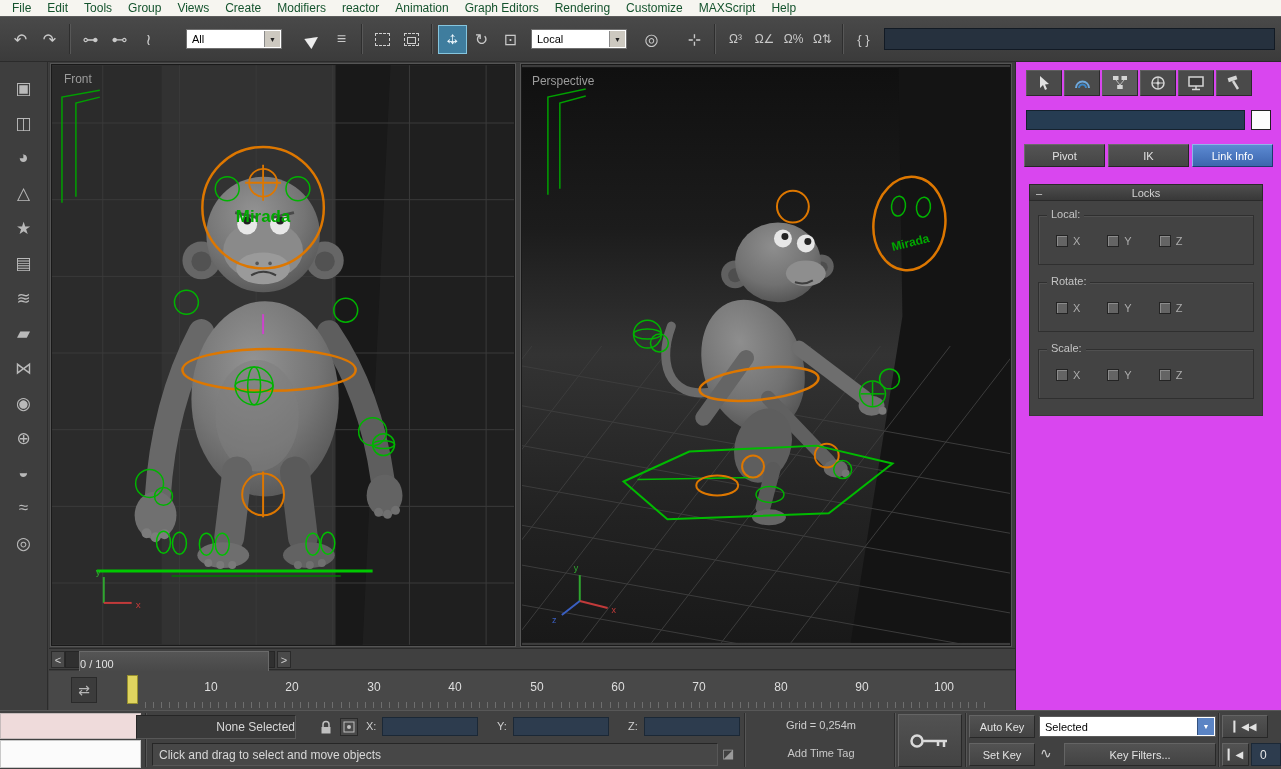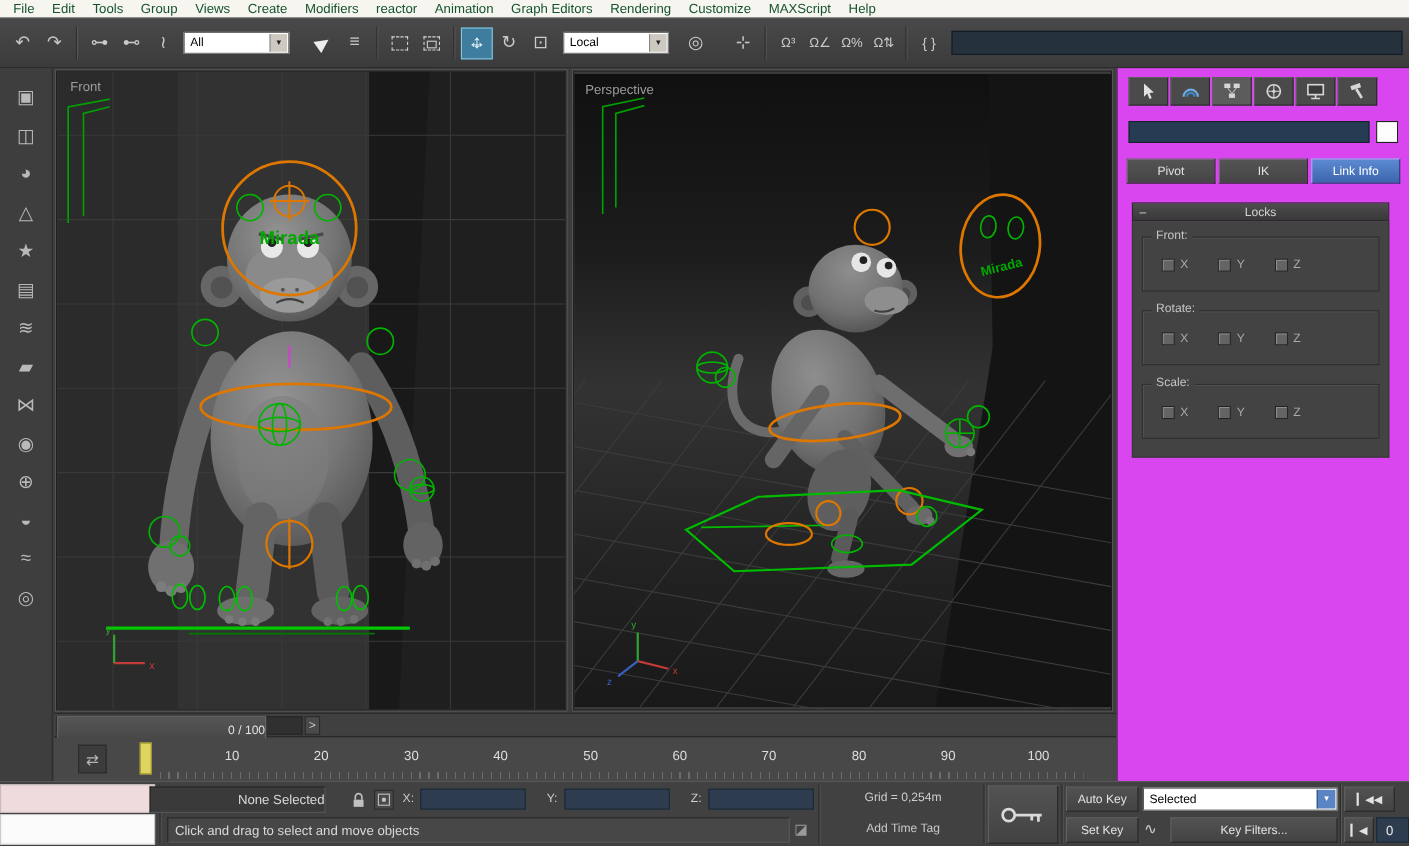--- a/index.html
+++ b/index.html
@@ -34,21 +34,21 @@
   
   .center{position:absolute;top:62px;left:49px;width:966px;bottom:59px;background:#3C3C3C}
   .vp{position:absolute;top:2px;height:582px;border:1px solid #191919;outline:1px solid #555}
   .vp svg{display:block;width:100%;height:100%}
   .vp-front{left:2px;width:464px}
   .vp-persp{left:472px;width:490px}
 
   .trackrow{position:absolute;left:0;right:0;top:586px;height:22px;background:#404040;border-top:1px solid #2A2A2A;border-bottom:1px solid #2A2A2A}
   .trackarrow{position:absolute;top:2px;width:14px;height:17px;background:#4A4A4A;border:1px solid #2A2A2A;color:#CFCFCF;display:flex;align-items:center;justify-content:center;font-size:11px}
   .tracktrack{position:absolute;left:16px;top:2px;width:210px;height:17px;background:#303030;border:1px solid #262626}
-  .trackthumb{position:absolute;left:3px;top:2px;width:190px;height:25px;background:linear-gradient(#555,#464646);border:1px solid #6A6A6A;display:flex;align-items:center;justify-content:flex-end;color:#E2E2E2;font-size:11px}
+  .trackthumb{position:absolute;left:30px;top:2px;width:190px;height:25px;background:linear-gradient(#555,#464646);border:1px solid #6A6A6A;display:flex;align-items:center;justify-content:flex-start;color:#E2E2E2;font-size:11px}
 
   .timeline{position:absolute;left:0;right:0;top:609px;height:39px;background:#484848}
   .tl-toggle{position:absolute;left:22px;top:6px;width:26px;height:26px;background:#3C3C3C;border:1px solid #2A2A2A;color:#B5B5B5;display:flex;align-items:center;justify-content:center;font-size:14px}
   .tl-marker{position:absolute;left:78px;top:4px;width:11px;height:29px;background:#DFD45F;border:1px solid #97902F}
   .tick{position:absolute;top:9px;transform:translateX(-50%);color:#DEDEDE;font-size:12px}
   .tickstrip{position:absolute;left:96px;right:30px;bottom:2px;height:6px;background:repeating-linear-gradient(90deg,#6E6E6E 0,#6E6E6E 1px,transparent 1px,transparent 8.15px)}
 
   
   .cmdpanel{position:absolute;top:62px;right:0;width:266px;bottom:59px;background:#d946ef;border-left:1px solid #2C2C2C}
   .ptabs{position:absolute;top:8px;left:10px;display:flex;gap:2px}
@@ -113,21 +113,21 @@
     <div class="tsep"></div>
     <div class="tbtn">
         <span>⊶</span>
       </div>
     <div class="tbtn">
         <span>⊷</span>
       </div>
     <div class="tbtn">
         <span>≀</span>
       </div>
-    <div class="combo" style="margin-left:4px">
+    <div class="combo" style="margin-left:23px">
       <span>All</span>
       <span class="arr">▼</span>
     </div>
     <div class="tbtn" style="margin-left:16px">
         <span style="transform:rotate(-35deg);color:#EDEDED">▶</span>
       </div>
     <div class="tbtn">
         <span>≡</span>
       </div>
     <div class="tsep"></div>
@@ -537,21 +537,21 @@
       <div class="pbtn">IK</div>
       <div class="pbtn active">Link Info</div>
     </div>
     <div class="rollout">
       <div class="rollhead">
         <span class="minus">–</span>
         <span>Locks</span>
       </div>
       <div class="rollbody">
         <div class="lockgroup">
-          <span class="glabel">Front:</span>
+          <span class="glabel">Local:</span>
           <div class="axes">
             <span class="axis">
                 <span class="cb"></span>
                 <span>X</span>
               </span>
             <span class="axis">
                 <span class="cb"></span>
                 <span>Y</span>
               </span>
             <span class="axis">

